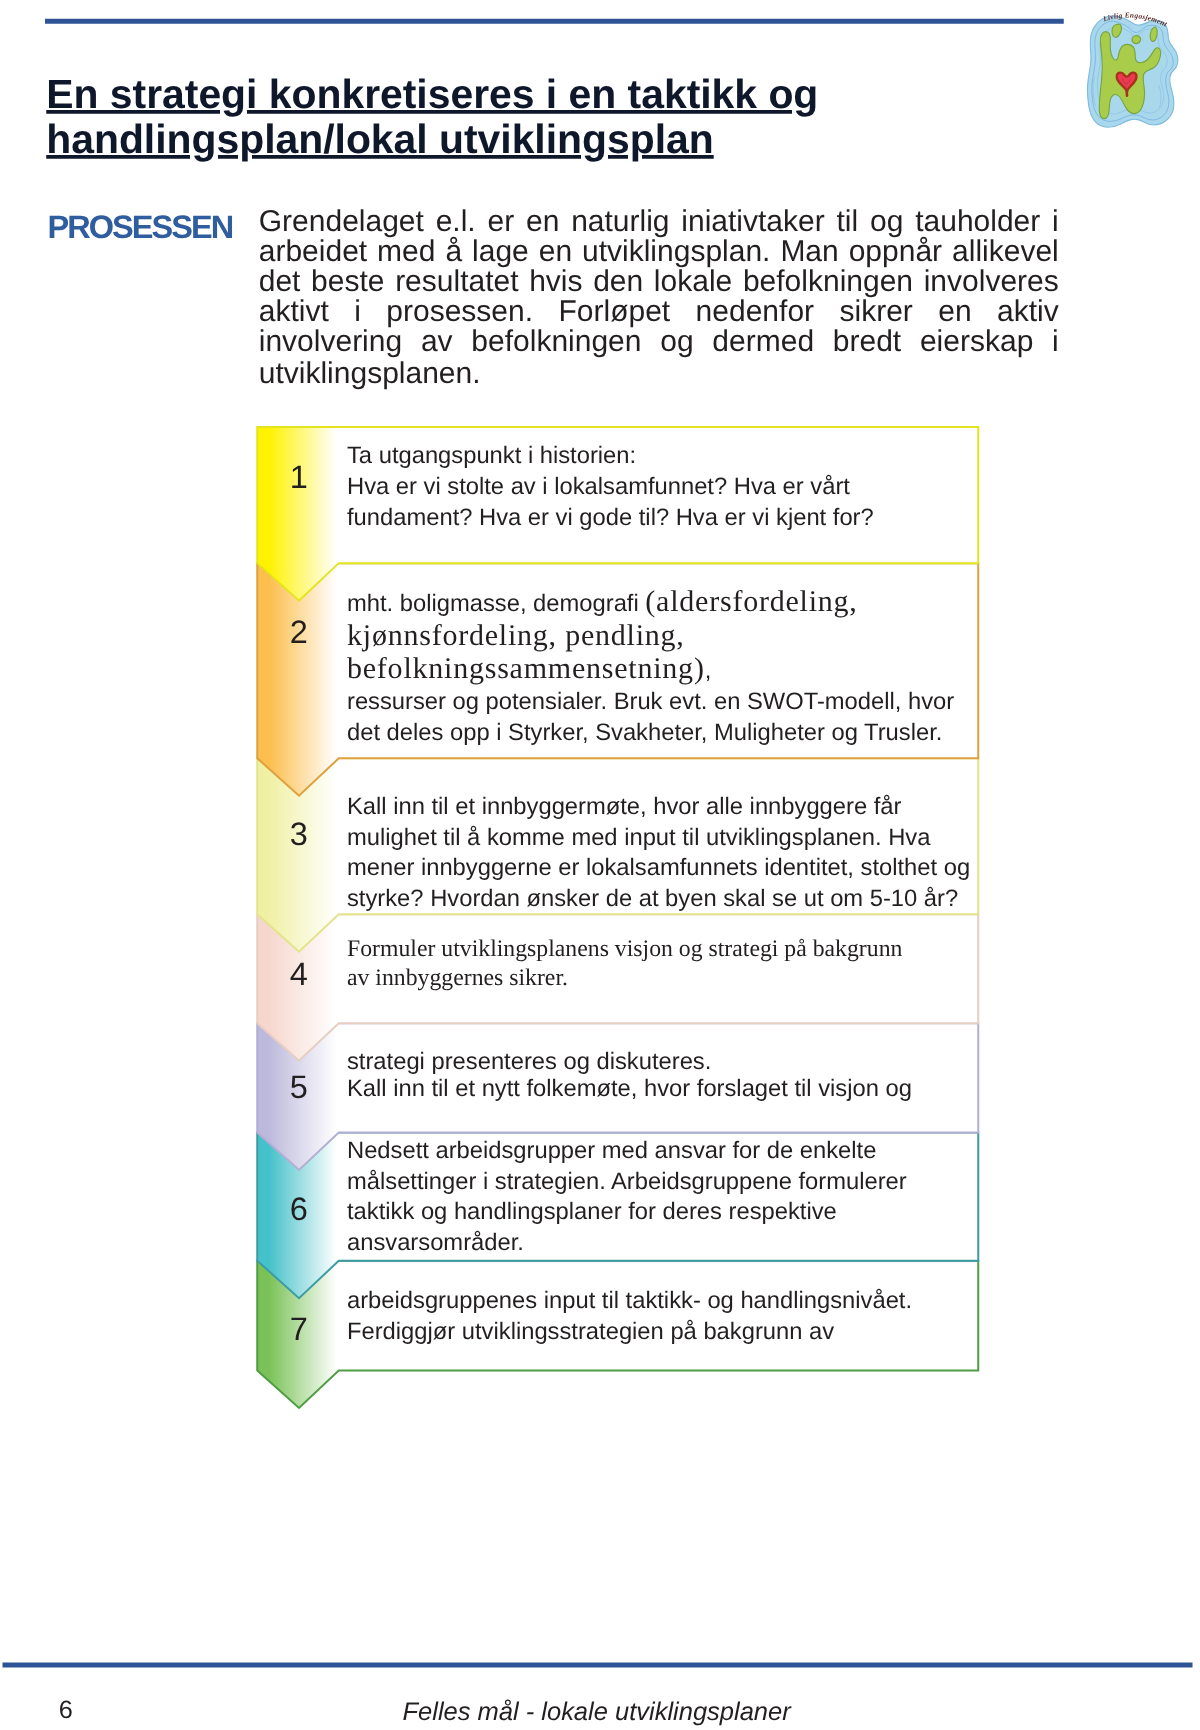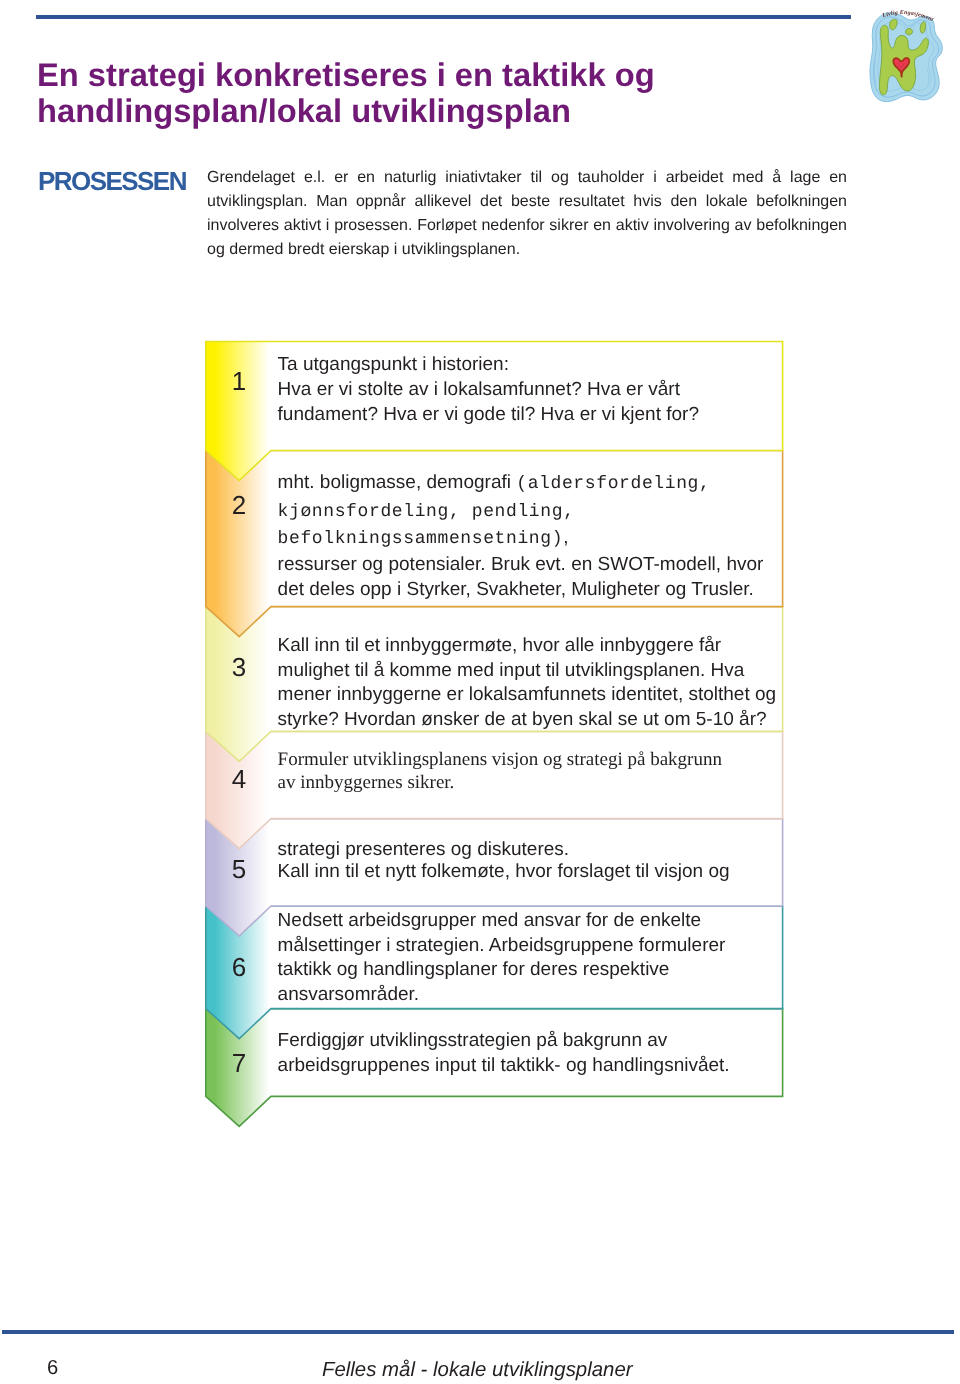--- a/index.html
+++ b/index.html
@@ -2,30 +2,30 @@
 <html><head>
 <meta charset="utf-8">
 <style>
   html,body{margin:0;padding:0;}
   body{width:960px;height:1384px;background:#ffffff;font-family:"Liberation Sans",sans-serif;
        -webkit-font-smoothing:antialiased;text-rendering:geometricPrecision;overflow:hidden;position:relative;}
   .page{position:absolute;inset:0;}
   .rule-top{position:absolute;left:36px;top:15px;width:815px;height:4px;background:#2f5496;}
   .rule-bottom{position:absolute;left:2px;top:1330px;width:952px;height:4px;background:#2f5496;}
   .title{position:absolute;left:37px;top:56.5px;width:740px;font-size:32.7px;font-weight:bold;
-         line-height:36.1px;color:#701a75;margin:0;}
+         line-height:36.1px;color:#0f172a;margin:0;text-decoration:underline;}
   .prosessen{position:absolute;left:38px;top:168.5px;font-size:26px;font-weight:bold;color:#2f5d9e;
              letter-spacing:-1.55px;line-height:25px;}
-  .intro{position:absolute;left:207px;top:165.5px;width:640px;font-size:16px;line-height:24.2px;
+  .intro{position:absolute;left:207px;top:165.5px;width:640px;font-size:24px;line-height:24.2px;
          color:#231f20;text-align:justify;margin:0;}
   .steps{position:absolute;left:0;top:0;width:960px;height:1384px;}
   .step-svg{position:absolute;left:0;top:0;}
   .step-num{position:absolute;font-size:26px;line-height:28px;color:#231f20;text-align:center;}
   .step-text{position:absolute;font-size:19px;color:#231f20;}
-  .mono{font-family:Liberation Mono, monospace;font-size:18px;letter-spacing:0.62px;}
+  .mono{font-family:Liberation Serif, serif;font-size:24px;letter-spacing:0.62px;}
   .footer-page{position:absolute;left:47px;top:1358px;font-size:20.2px;color:#231f20;line-height:20px;}
   .footer-title{position:absolute;left:322px;top:1360.3px;font-size:20.4px;font-style:italic;color:#231f20;line-height:20px;}
   .logo{position:absolute;left:861px;top:6px;width:100px;height:100px;}
 </style>
 </head>
 <body>
 
 <div class="page">
   <div class="rule-top"></div>
   <h1 class="title">En strategi konkretiseres i en taktikk og handlingsplan/lokal utviklingsplan</h1>
@@ -117,22 +117,22 @@
       </div>
       <div class="step-num" style="left: 209px; top: 952.892px; width: 60px;">6</div>
       <div class="step-text" style="left: 277.6px; top: 909.017px; line-height: 24.6px; width: 520px;">
         <div class="ln">Nedsett arbeidsgrupper med ansvar for de enkelte</div>
         <div class="ln">målsettinger i strategien. Arbeidsgruppene formulerer</div>
         <div class="ln">taktikk og handlingsplaner for deres respektive</div>
         <div class="ln">ansvarsområder.</div>
       </div>
       <div class="step-num" style="left: 209px; top: 1048.59px; width: 60px;">7</div>
       <div class="step-text" style="left: 277.6px; top: 1028.87px; line-height: 24.9px; width: 520px;">
+        <div class="ln">arbeidsgruppenes input til taktikk- og handlingsnivået.</div>
         <div class="ln">Ferdiggjør utviklingsstrategien på bakgrunn av</div>
-        <div class="ln">arbeidsgruppenes input til taktikk- og handlingsnivået.</div>
       </div>
     </div>
   <div class="logo">
     <svg viewBox="0 0 100 100" width="100" height="100">
       <defs>
         <path id="arcpath" d="M 21.5 11.5 Q 50 1.5 81 20.5" fill="none"></path>
         <filter id="soft">
             <feGaussianBlur stdDeviation="0.5"></feGaussianBlur>
           </filter>
       </defs>

